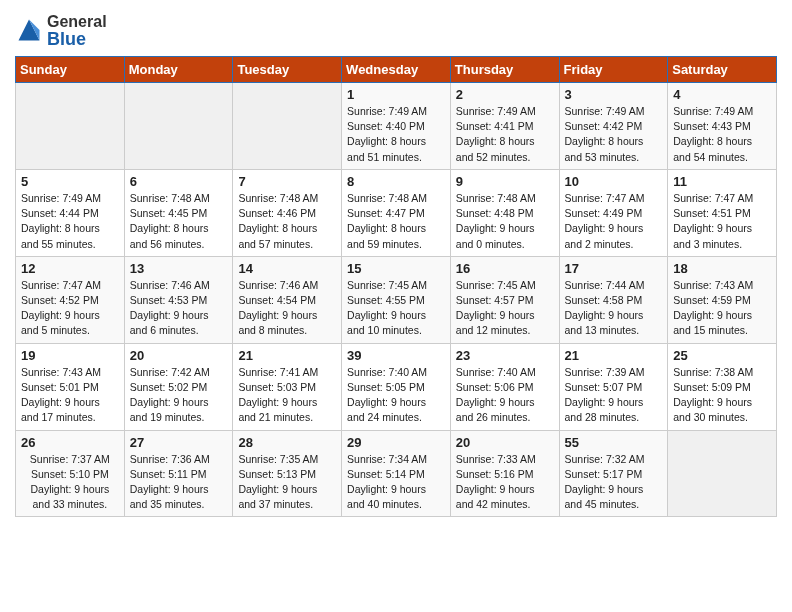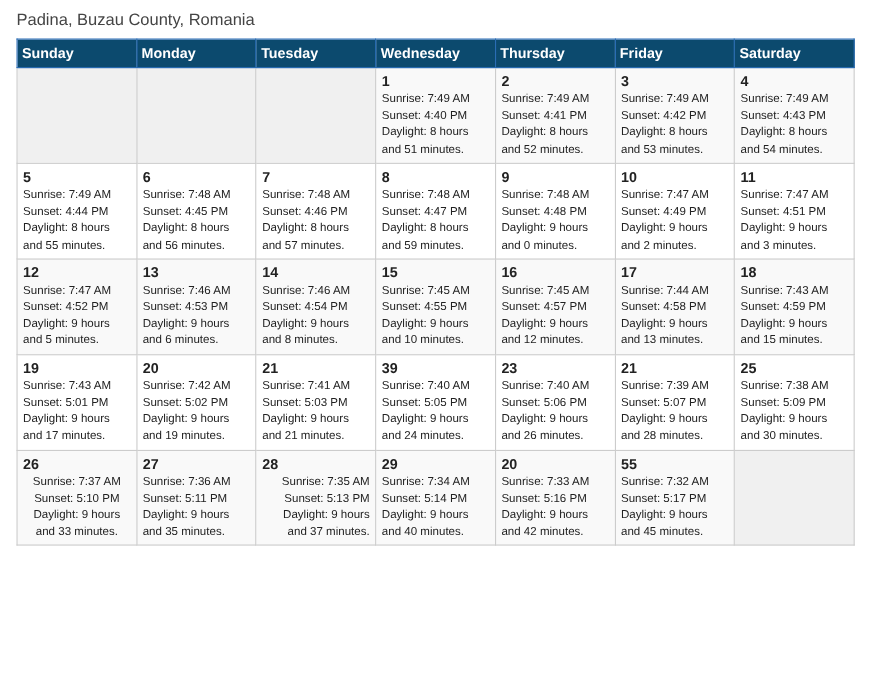--- a/index.html
+++ b/index.html
@@ -61,21 +61,21 @@
     }
     .subtitle {
       font-size: 15px;
       color: #444;
     }
     table {
       width: 100%;
       border-collapse: collapse;
     }
     th {
-      background-color: #0c4a6e;
+      background-color: #c2410c;
       color: #fff;
       font-size: 13px;
       font-weight: bold;
       padding: 5px 4px;
       text-align: left;
       border: 1px solid #2a6db5;
     }
     td {
       vertical-align: top;
       border: 1px solid #ccc;
@@ -109,22 +109,31 @@
     }
     td.empty {
       background: #f0f0f0 !important;
     }
   </style>
 </head>
 <body>
 
 <div class="page">
   <div class="header-area">
+    <div class="logo">
+      <svg class="logo-icon" viewBox="0 0 32 32" xmlns="http://www.w3.org/2000/svg">
+        <polygon points="4,28 16,4 28,28" fill="#1a5fa8"></polygon>
+        <polygon points="16,4 28,28 28,16" fill="#4a90d9"></polygon>
+      </svg>
+      <div class="logo-text">
+        <span class="logo-general">General</span>
+        <span class="logo-blue">Blue</span>
+      </div>
+    </div>
     <div class="title-area">
-      <div class="subtitle">Padina, Buzau County, Romania</div>
     </div>
   </div>
 
   <table>
     <thead>
       <tr>
         <th>Sunday</th>
         <th>Monday</th>
         <th>Tuesday</th>
         <th>Wednesday</th>
@@ -303,21 +312,21 @@
 Daylight: 9 hours and 33 minutes.</div>
           </td>
           <td>
             <span class="day-num">27</span>
             <div class="day-info" style="white-space: pre-line;">Sunrise: 7:36 AM
 Sunset: 5:11 PM
 Daylight: 9 hours and 35 minutes.</div>
           </td>
           <td>
             <span class="day-num">28</span>
-            <div class="day-info" style="white-space: pre-line; text-align: right;">Sunrise: 7:35 AM
+            <div class="day-info" style="white-space: pre-line;">Sunrise: 7:35 AM
 Sunset: 5:13 PM
 Daylight: 9 hours and 37 minutes.</div>
           </td>
           <td>
             <span class="day-num">29</span>
             <div class="day-info" style="white-space: pre-line;">Sunrise: 7:34 AM
 Sunset: 5:14 PM
 Daylight: 9 hours and 40 minutes.</div>
           </td>
           <td>

